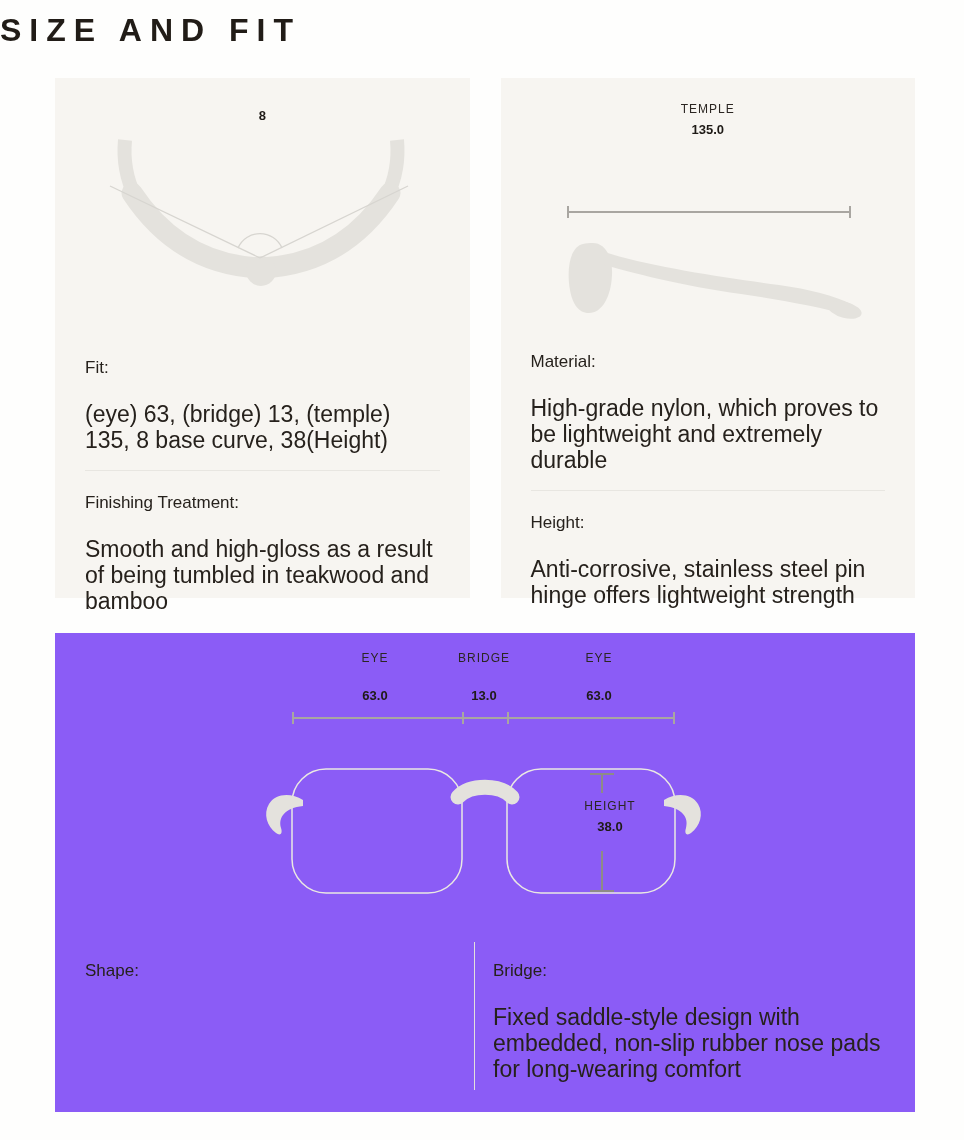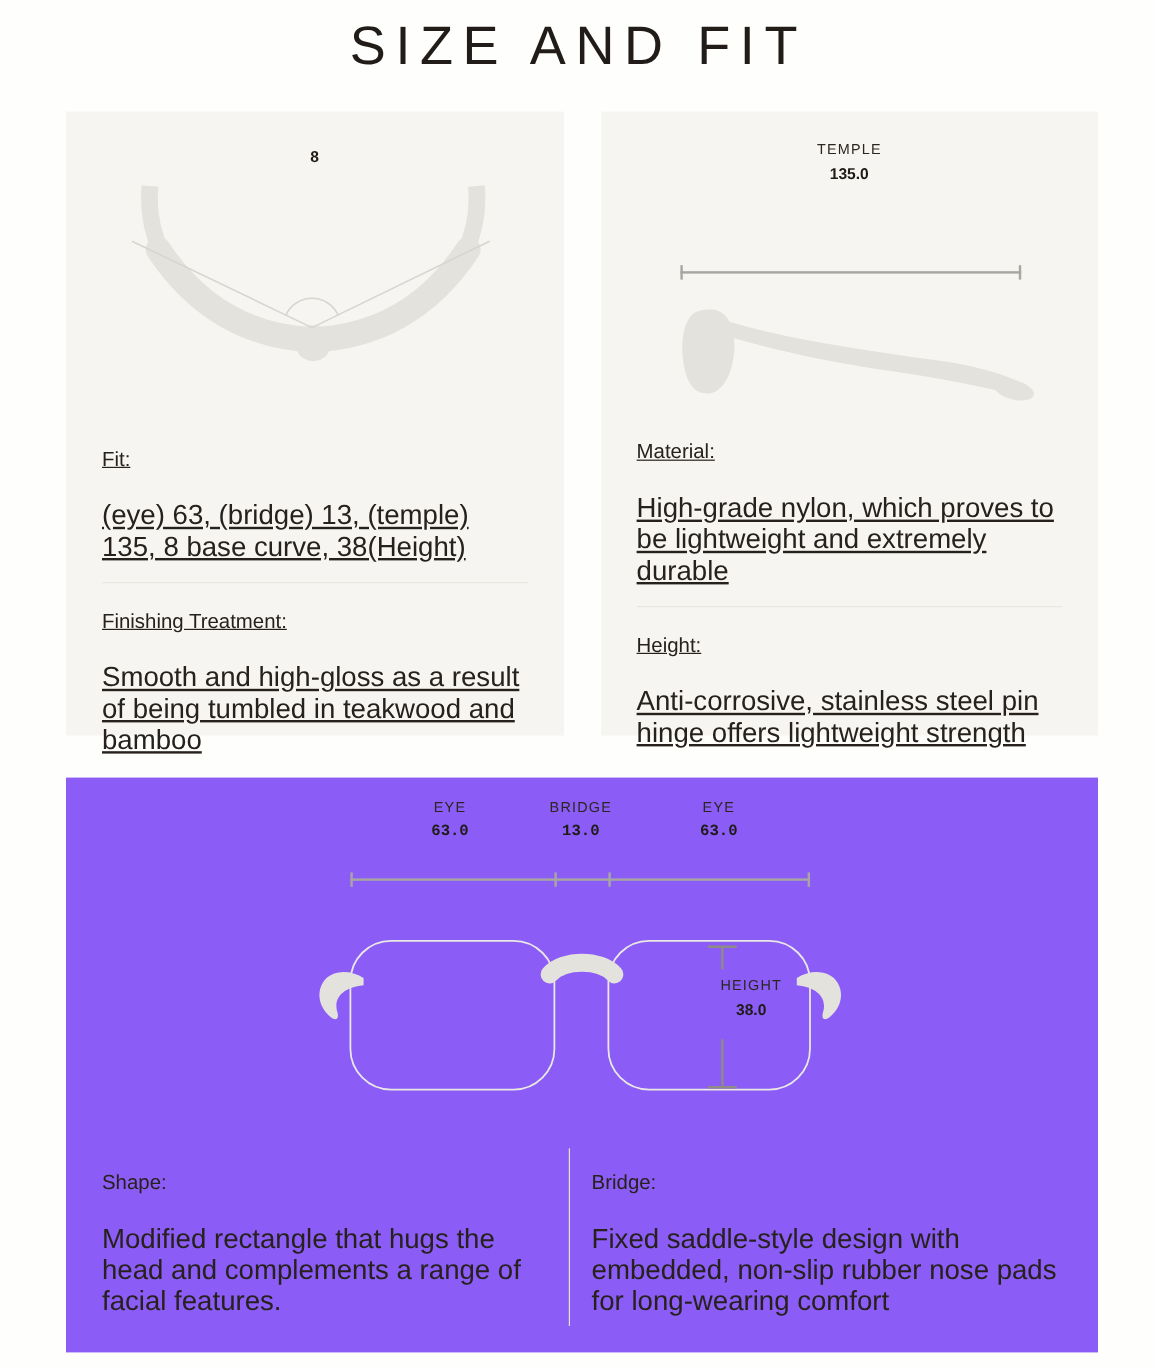--- a/index.html
+++ b/index.html
@@ -7,42 +7,41 @@
   .page {
     position:relative;
     width:964px; height:1140px;
     background:#fefefd;
     font-family:"Liberation Sans","DejaVu Sans",sans-serif;
     color:#26211c;
     overflow:hidden;
   }
   .title {
     margin:0; padding-top:12px;
-    text-align:center;
-    font-size:45px; font-weight:400;
+    font-size:32px; font-weight:700;
     letter-spacing:8px;
     color:#211c17;
   }
   .cards-row {
     display:flex; gap:31px;
     margin:29px 49px 0 55px;
   }
   .card {
     flex:1; height:520px;
     background:#f7f5f1;
     position:relative;
     box-sizing:border-box;
     padding-top:24px;
   }
   .meas-head { text-align:center; height:44px; }
   .meas-label { font-size:12px; letter-spacing:1px; color:#2b2622; }
   .meas-value { font-size:13px; font-weight:bold; margin-top:6px; color:#1e1a16; }
   .diagram-zone { position:relative; height:205px; }
   .diagram-zone svg { position:absolute; left:0; }
-  .card-text { padding:0 30px;text-decoration:underline; }
+  .card-text { padding:0 30px; }
   .sec-heading { font-size:17px; line-height:22px; }
   .sec-body { margin:22px 0 0; font-size:23px; line-height:26px; }
   .card-divider { border:none; border-top:1px solid #e8e6e1; margin:17px 0 21px; }
 
   
   .hline { position:absolute; height:12px; }
   .hline .bar { position:absolute; left:0; right:0; top:5px; height:2px; background:#a9a6a1; }
   .hline .tick { position:absolute; top:0; width:2px; height:12px; background:#a9a6a1; }
   .hline .tick.t-left { left:0; }
   .hline .tick.t-right { right:0; }
@@ -50,29 +49,29 @@
   .temple-hline { top:60px; left:66px; width:284px; }
 
   
   .card-wide {
     position:relative;
     margin:35px 49px 0 55px;
     height:479px;
     background:#8b5cf6;
   }
   .front-meas { position:absolute; top:18px; width:110px; text-align:center; }
-  .front-meas .meas-value { margin-top:5px;font-family:Liberation Mono, monospace; }
+  .front-meas .meas-value { margin-top:23px; }
   .m-eye-left   { left:265px; }
   .m-bridge     { left:374px; }
   .m-eye-right  { left:489px; }
   .front-hline  { top:79px; left:237px; width:383px; }
   .front-hline .tick.t-m1 { left:170px; }
   .front-hline .tick.t-m2 { left:215px; }
   .front-svg { position:absolute; left:185px; top:118px; }
-  .height-meas { position:absolute; left:516px; top:166px; width:110px; text-align:center; }
+  .height-meas { position:absolute; left:500px; top:166px; width:110px; text-align:center; }
 
   .cols {
     position:absolute; top:309px; left:30px; right:30px; bottom:22px;
     display:flex;
   }
   .col-left {
     width:390px; box-sizing:border-box;
     padding-right:12px;
     border-right:1px solid #e3e1dc;
   }
@@ -187,21 +186,20 @@
     </svg>
 
     <div class="height-meas">
       <div class="meas-label">HEIGHT</div>
       <div class="meas-value">38.0</div>
     </div>
 
     <div class="cols">
       <div class="col-left">
         <div class="sec-heading">Shape:</div>
-        <p class="sec-body">Modified rectangle that hugs the head and complements a range of facial features.</p>
       </div>
       <div class="col-right">
         <div class="sec-heading">Bridge:</div>
         <p class="sec-body">Fixed saddle-style design with embedded, non-slip rubber nose pads for long-wearing comfort</p>
       </div>
     </div>
   </div>
 
 </div>
 

